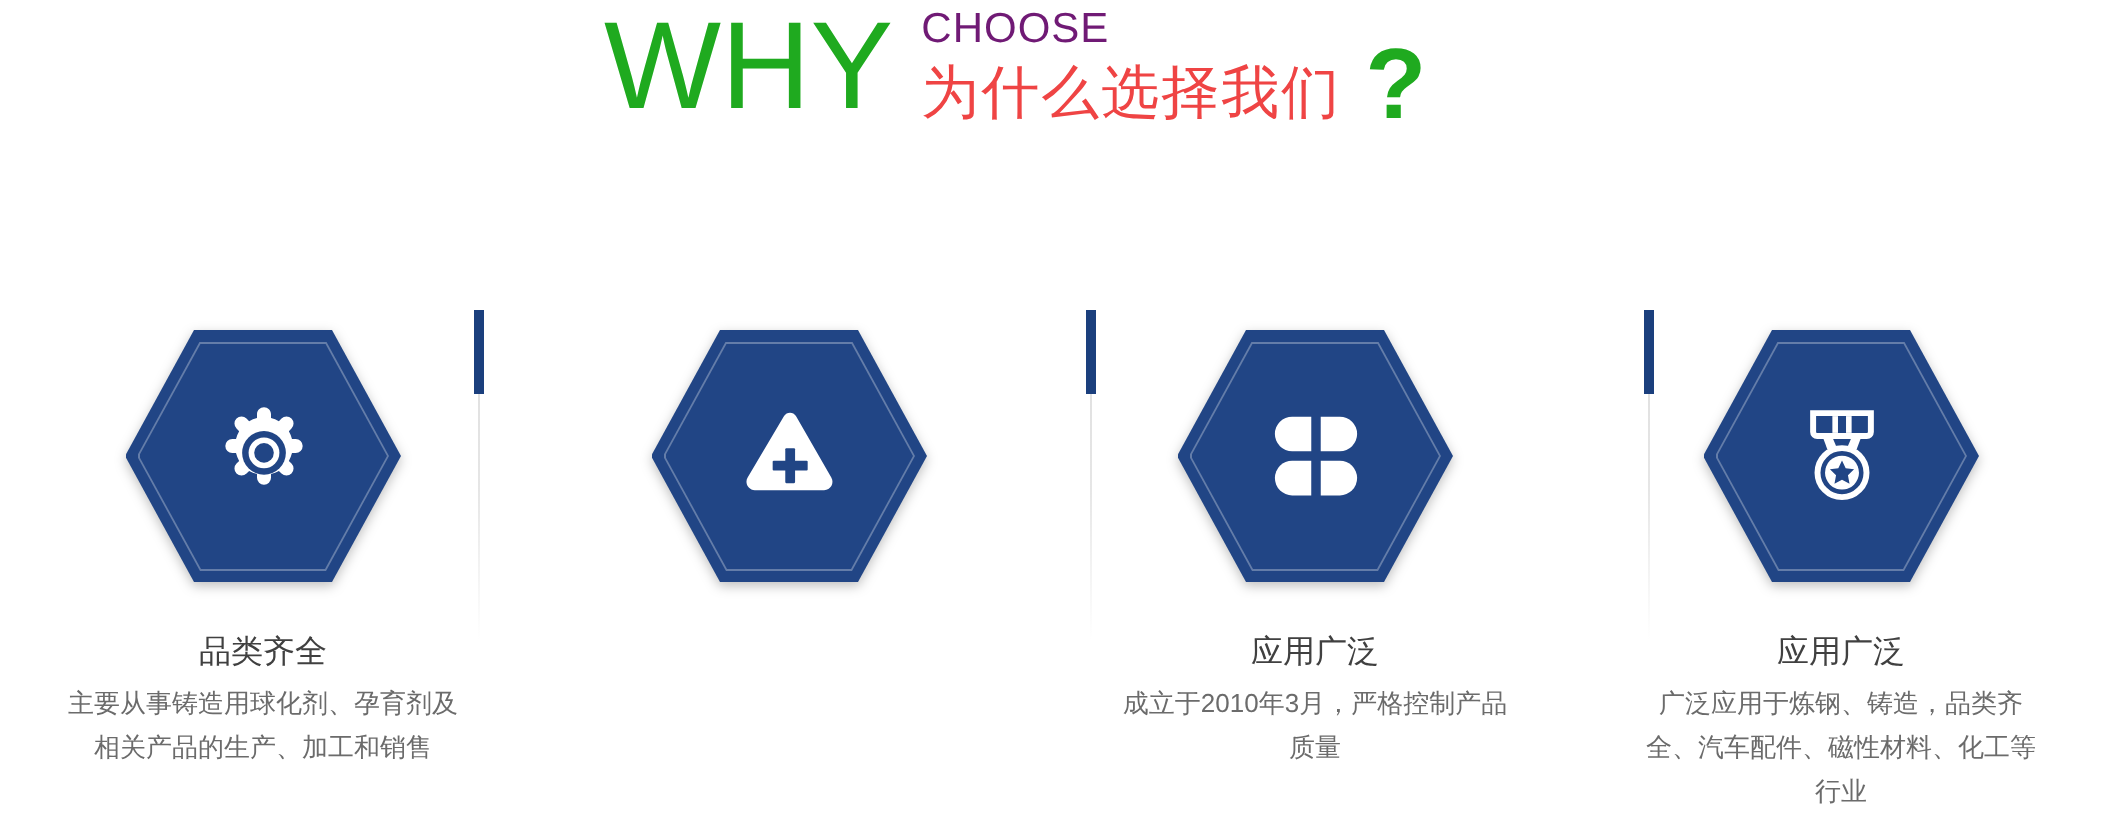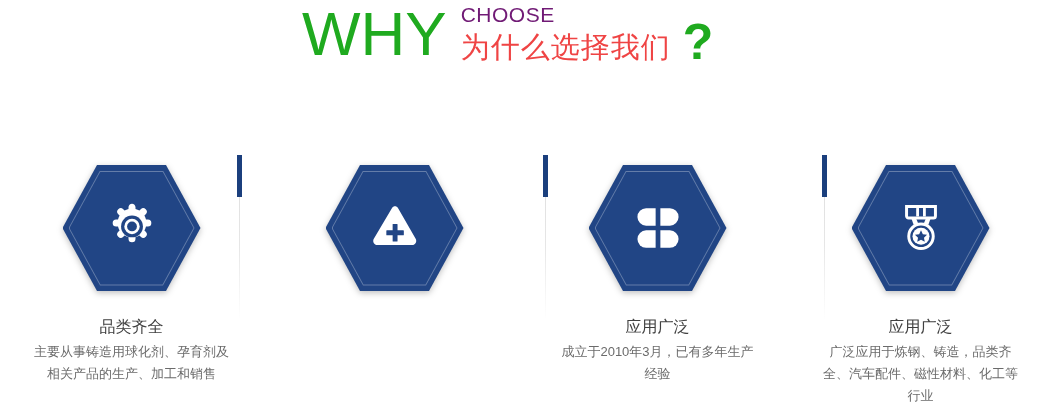--- a/index.html
+++ b/index.html
@@ -226,21 +226,21 @@
       <div class="hex-inner-line"></div>
       <div class="hex-inner-fill"></div>
       <svg class="hex-icon" viewBox="0 0 64 64">
         <path fill="#ffffff" d="M18.4 9.5h10.9v19.8H18.4a9.9 9.9 0 1 1 0-19.8z"></path>
         <path fill="#ffffff" d="M45.6 9.5H34.7v19.8h10.9a9.9 9.9 0 1 0 0-19.8z"></path>
         <path fill="#ffffff" d="M18.4 54.5h10.9V34.7H18.4a9.9 9.9 0 1 0 0 19.8z"></path>
         <path fill="#ffffff" d="M45.6 54.5H34.7V34.7h10.9a9.9 9.9 0 1 1 0 19.8z"></path>
       </svg>
     </div>
     <div class="card-title">应用广泛</div>
-    <div class="card-desc">成立于2010年3月，已有多年生产经验</div>
+    <div class="card-desc">成立于2010年3月，严格控制产品质量</div>
   </div>
 
   <div class="card">
     <div class="hex-wrap">
       <div class="hex-outer"></div>
       <div class="hex-inner-line"></div>
       <div class="hex-inner-fill"></div>
       <svg class="hex-icon" viewBox="0 0 64 64">
 
         <path fill="none" stroke="#ffffff" stroke-width="3.4" d="M15.5 7.5h33v10.8c0 1.3-1 2.3-2.3 2.3H17.8c-1.3 0-2.3-1-2.3-2.3V7.5z"></path>

